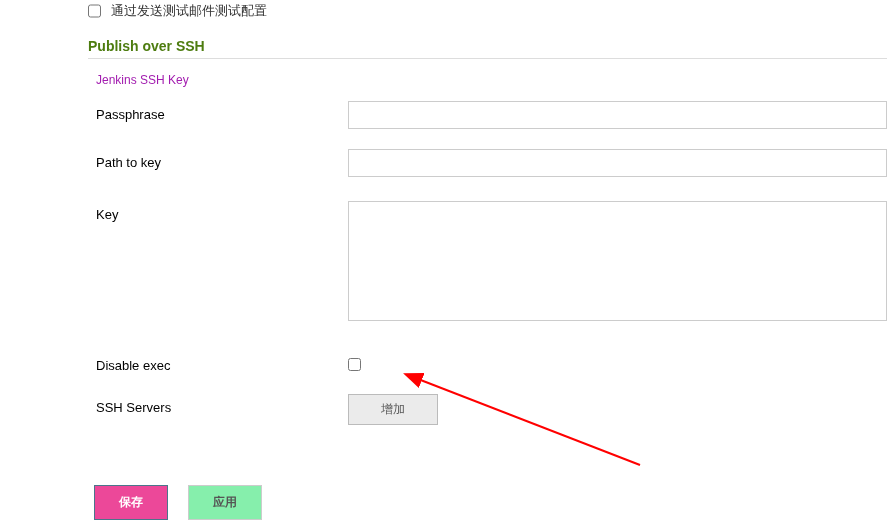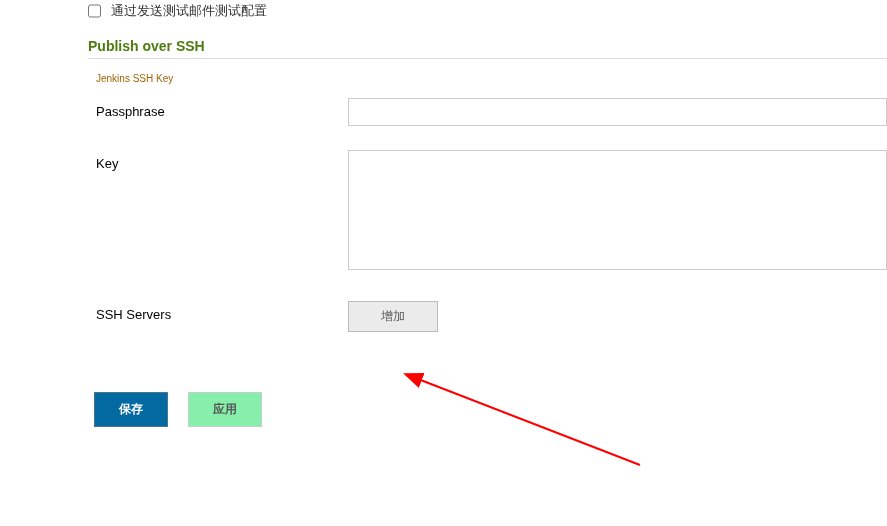--- a/index.html
+++ b/index.html
@@ -27,22 +27,22 @@
       font-weight: bold;
       color: #4d7c0f;
       font-size: 14px;
       margin-bottom: 4px;
     }
     .section-divider {
       border-bottom: 1px solid #ddd;
       margin-bottom: 8px;
     }
     .sub-label {
-      color: #a16207;
-      font-size: 10px;
+      color: #a21caf;
+      font-size: 12px;
       padding: 6px 0 14px 8px;
     }
     .field-row {
       display: flex;
       align-items: flex-start;
       margin-bottom: 20px;
     }
     .field-label {
       width: 260px;
       padding-left: 8px;
@@ -75,21 +75,21 @@
       display: inline-block;
       border: 1px solid #bbb;
       background: #ebebeb;
       color: #555;
       font-size: 12px;
       padding: 6px 32px;
       cursor: pointer;
       text-align: center;
     }
     .btn-primary {
-      background: #0369a1;
+      background: #ec4899;
       color: #fff;
       border: 1px solid #4b758b;
       padding: 0 24px;
       font-size: 12px;
       cursor: pointer;
       font-weight: bold;
     }
     .btn-secondary {
       background: #86efac;
       color: #555;
@@ -127,28 +127,40 @@
 
   <div class="sub-label">Jenkins SSH Key</div>
 
   <div class="field-row">
     <div class="field-label">Passphrase</div>
     <div class="field-input">
       <input type="password" class="text-input" value="" style="">
     </div>
   </div>
 
+  <div class="field-row">
+    <div class="field-label">Path to key</div>
+    <div class="field-input">
+      <input type="text" class="text-input" value="" style="">
+    </div>
+  </div>
 
   <div class="field-row" style="margin-bottom:28px;margin-top:24px;">
     <div class="field-label">Key</div>
     <div class="field-input">
       <textarea class="textarea-input" style=""></textarea>
     </div>
   </div>
 
+  <div class="field-row">
+    <div class="field-label">Disable exec</div>
+    <div class="field-input">
+      <input type="checkbox" class="checkbox-plain" style="">
+    </div>
+  </div>
 
   <div class="field-row">
     <div class="field-label">SSH Servers</div>
     <div class="field-input">
       <button class="btn">增加</button>
     </div>
   </div>
 
   <div class="bottom-buttons">
     <button class="btn-primary">保存</button>

